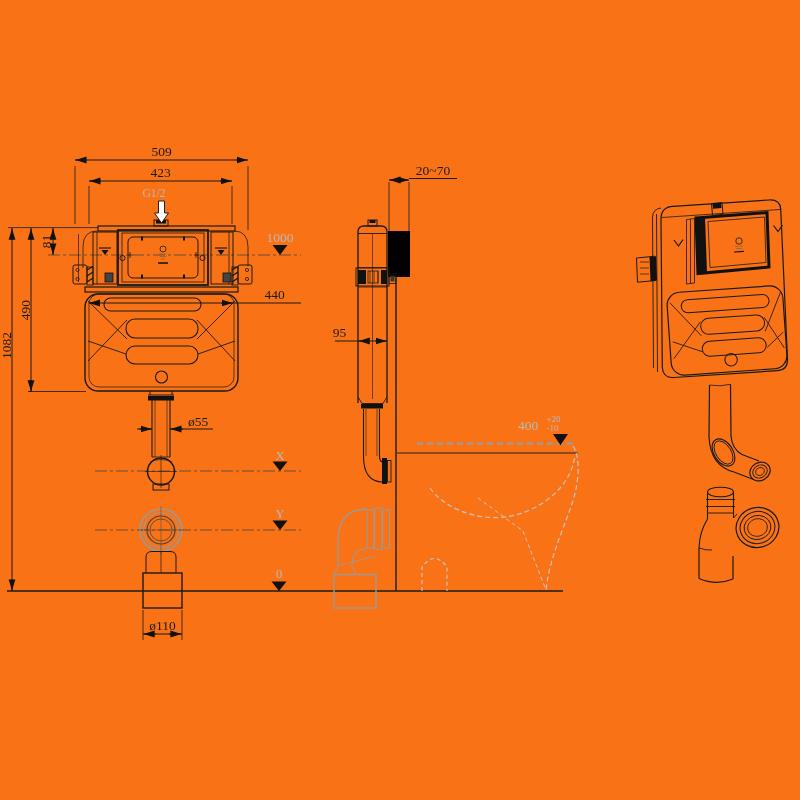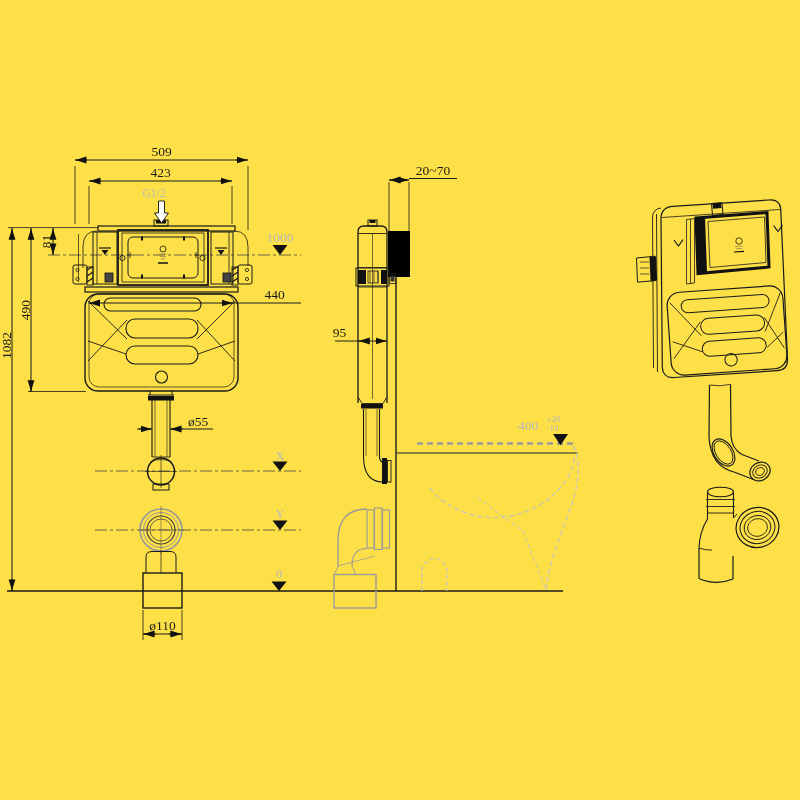--- a/index.html
+++ b/index.html
@@ -1,16 +1,16 @@
 <!DOCTYPE html>
 <html><head>
 <meta charset="utf-8">
 <style>
   html,body{margin:0;padding:0;background:#fff;}
-  .sheet{position:relative;width:800px;height:800px;background:#fde047;overflow:hidden;}
+  .sheet{position:relative;width:800px;height:800px;background:#f97316;overflow:hidden;}
   svg{position:absolute;left:0;top:0;}
   text{font-family:"Liberation Serif", serif; fill:#1a1a1a;}
   .dim{font-size:13.5px;}
   .dim-sm{font-size:11.5px;}
   .muted{fill:#b9b9b9;}
   .tol{font-size:9px;}
   .lvl{font-size:12.5px;}
 </style>
 </head>
 <body>

